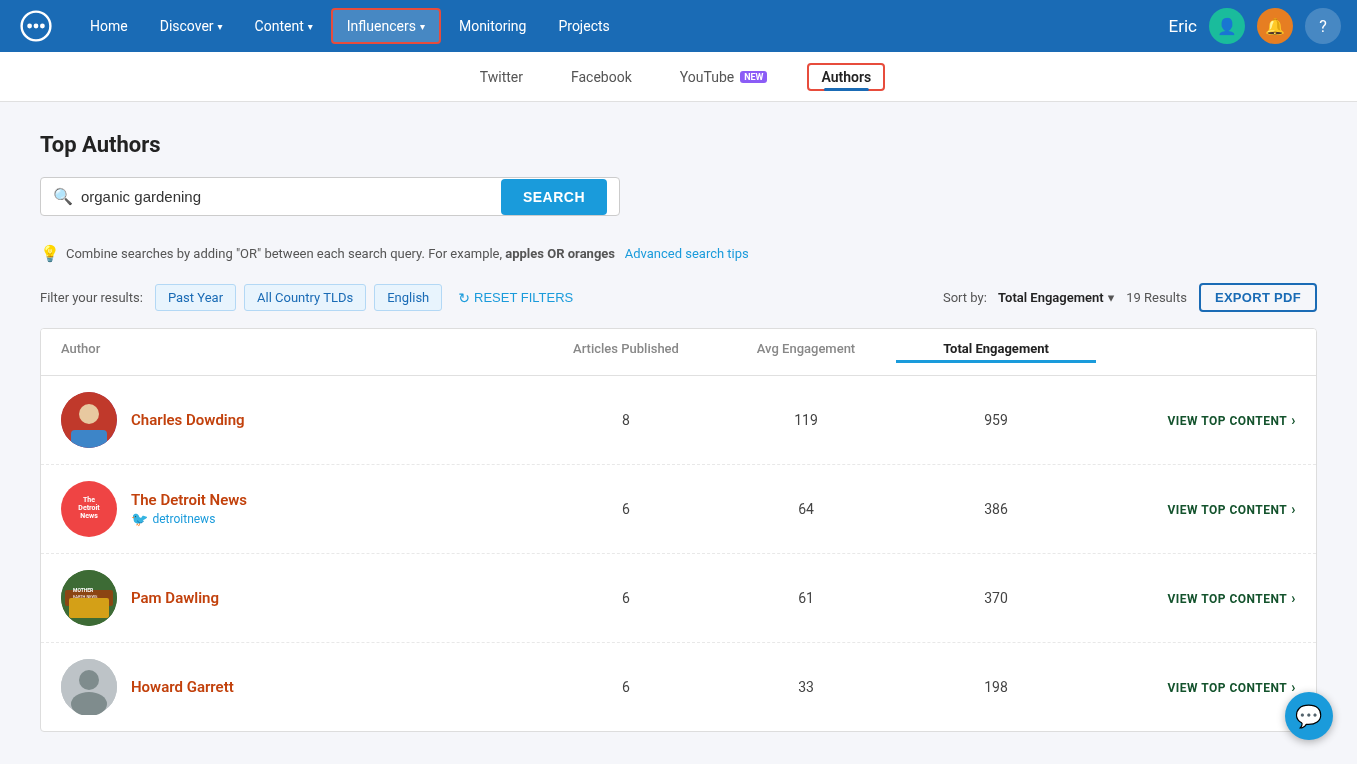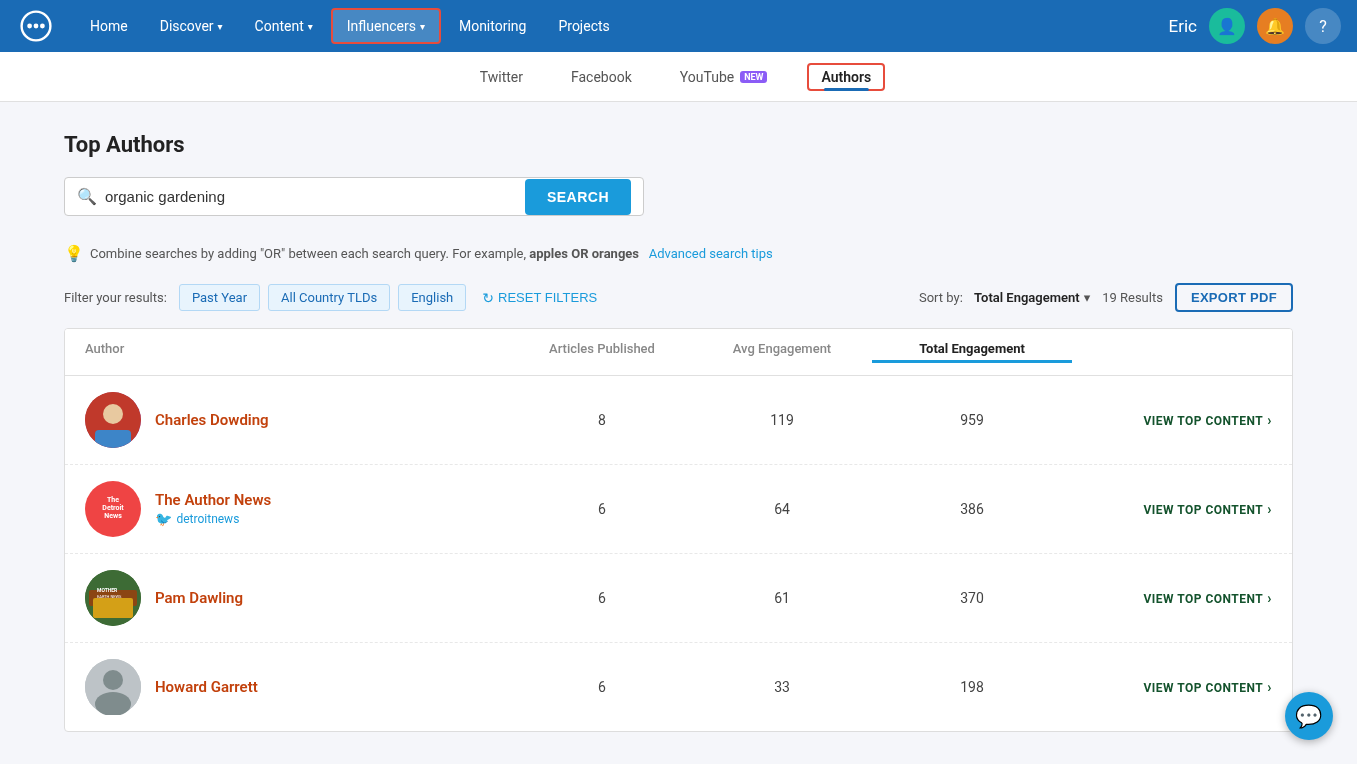--- a/index.html
+++ b/index.html
@@ -95,21 +95,21 @@
       color: #fff;
       font-size: 9px;
       font-weight: bold;
       padding: 1px 4px;
       border-radius: 3px;
       text-transform: uppercase;
     }
 
     
     .main {
-      padding: 30px 64px;
+      padding: 30px 40px;
     }
     .page-title {
       font-size: 22px;
       font-weight: 700;
       color: #222;
       margin-bottom: 20px;
     }
 
     
     .search-bar {
@@ -470,21 +470,21 @@
         <span class="arrow">›</span>
       </div>
     </div>
 
     <div class="table-row">
       <div class="author-cell">
         <div class="detroit-logo">
           <div class="detroit-logo-text">The<br>Detroit<br>News</div>
         </div>
         <div>
-          <div class="author-name">The Author News</div>
+          <div class="author-name">The Detroit News</div>
           <div class="author-handle">
             <span class="twitter-icon">🐦</span>
             <span>detroitnews</span>
           </div>
         </div>
       </div>
       <div class="col-value">6</div>
       <div class="col-value">64</div>
       <div class="col-value">386</div>
       <div class="view-btn">

